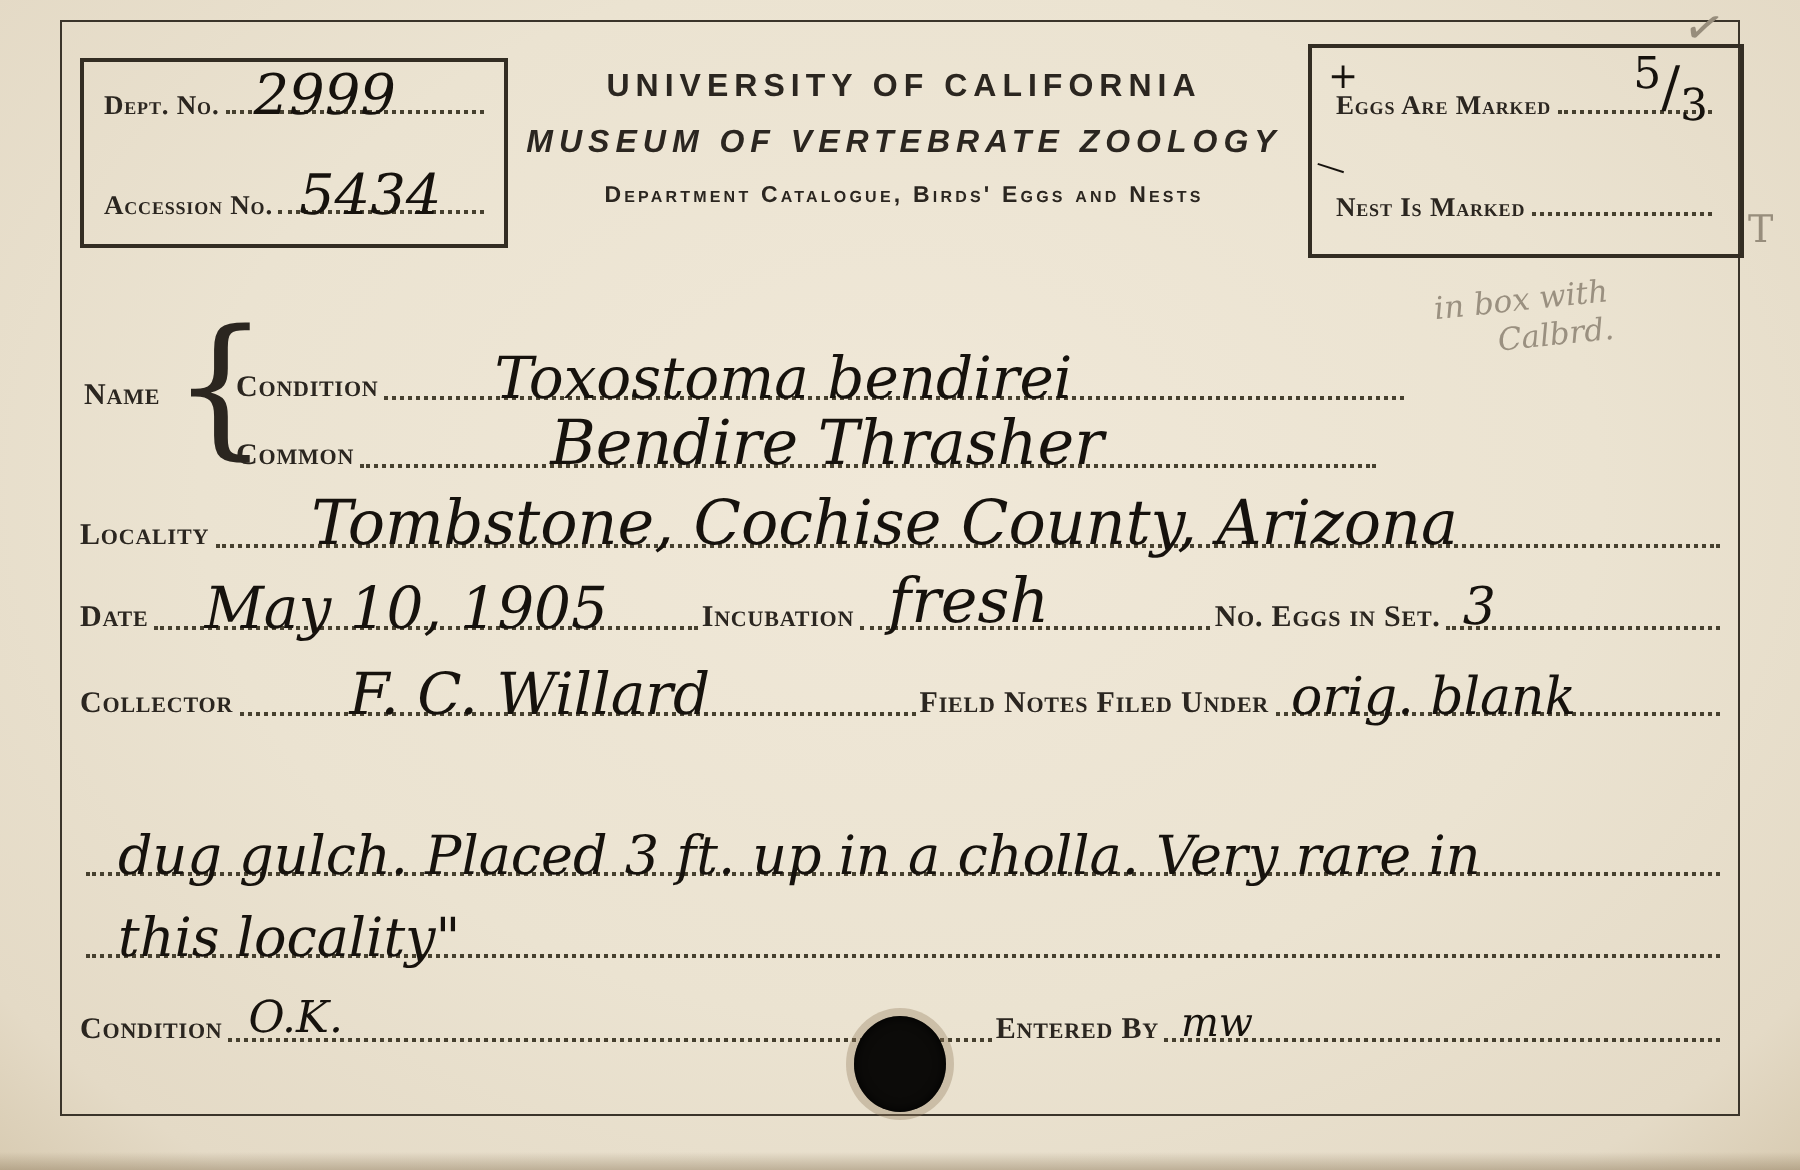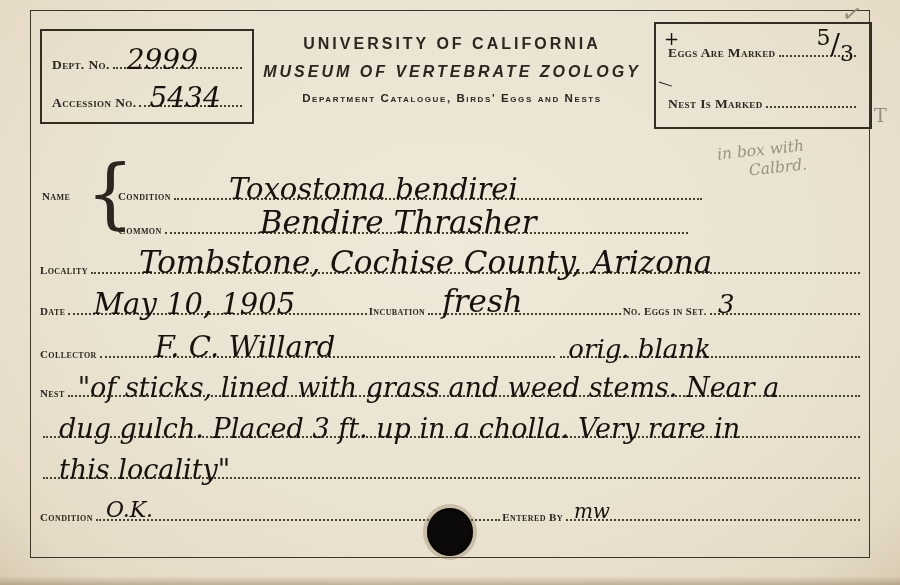--- a/index.html
+++ b/index.html
@@ -11,21 +11,21 @@
   }
   .scan-edge{position:absolute;left:0;right:0;bottom:0;height:9px;
     background:linear-gradient(to bottom, rgba(150,130,100,0) 0%, rgba(140,120,90,.45) 100%);}
   .frame{position:absolute;left:30px;top:10px;width:838px;height:546px;border:1.5px solid #3a342a;}
 
   .box{position:absolute;border:2px solid #332d23;}
   .box-left{left:40px;top:29px;width:210px;height:91px;}
   .box-right{left:654px;top:22px;width:214px;height:103px;}
 
   .lbl{font-variant:small-caps;font-weight:bold;letter-spacing:.4px;
-       font-size:11px;line-height:1;white-space:nowrap;color:#2b2620;}
+       font-size:15px;line-height:1;white-space:nowrap;color:#2b2620;}
   .lbl-sm{font-size:13.5px;}
 
   .row{position:absolute;display:flex;align-items:flex-end;}
   .dots{flex:1;position:relative;border-bottom:2px dotted #46402f;margin:0 2px 2px 3px;height:8px;}
   .hand{position:absolute;bottom:-6px;white-space:nowrap;line-height:1;
         font-family:"DejaVu Serif", serif;font-style:italic;color:#16120d;}
   .h17{font-size:22px;} .h20{font-size:20px;} .h26{font-size:26px;}
   .h27{font-size:27px;} .h28{font-size:28px;} .h29{font-size:29px;}
   .h31{font-size:31px;}
 
@@ -55,21 +55,21 @@
   .hole{position:absolute;left:427px;top:508px;width:46px;height:48px;border-radius:50%;
         background:#0c0b09;box-shadow:0 0 0 4px rgba(146,123,92,.35), inset 0 0 6px #000;}
 </style>
 </head>
 <body>
 
 <div class="card">
   <div class="frame"></div>
 
   <div class="box box-left">
-    <div class="row" style="left:10px;right:8px;top:16px;height:24px;">
+    <div class="row" style="left:10px;right:8px;top:4px;height:24px;">
       <span class="lbl lbl-sm">Dept. No.</span>
       <span class="dots">
         <span class="hand h28" style="left:14px;bottom:-7px;">2999</span>
       </span>
     </div>
     <div class="row" style="left:10px;right:8px;top:44px;height:34px;">
       <span class="lbl lbl-sm">Accession No.</span>
       <span class="dots">
         <span class="hand h28" style="left:10px;bottom:-7px;">5434</span>
       </span>
@@ -139,31 +139,26 @@
     <span class="dots" style="flex-grow:0.78;">
       <span class="hand h26" style="left:8px;bottom:-4px;">3</span>
     </span>
   </div>
 
   <div class="row" style="left:40px;top:324px;width:822px;height:36px;">
     <span class="lbl">Collector</span>
     <span class="dots" style="flex-grow:1.9;">
       <span class="hand h29" style="left:55px;">F. C. Willard</span>
     </span>
+    <span class="lbl">Field Notes Filed Under</span>
     <span class="dots" style="flex-grow:1.25;text-align:center;">
       <span class="hand h26" style="left:8px;">orig. blank</span>
     </span>
   </div>
 
-  <div class="row" style="left:40px;top:363px;width:822px;height:36px;">
-    <span class="lbl">Nest</span>
-    <span class="dots">
-      <span class="hand h27" style="left:10px;">"of sticks, lined with grass and weed stems. Near a</span>
-    </span>
-  </div>
   <div class="row" style="left:40px;top:404px;width:822px;height:36px;">
     <span class="dots">
       <span class="hand h27" style="left:16px;">dug gulch. Placed 3 ft. up in a cholla. Very rare in</span>
     </span>
   </div>
   <div class="row" style="left:40px;top:445px;width:822px;height:36px;">
     <span class="dots">
       <span class="hand h27" style="left:16px;">this locality"</span>
     </span>
   </div>

